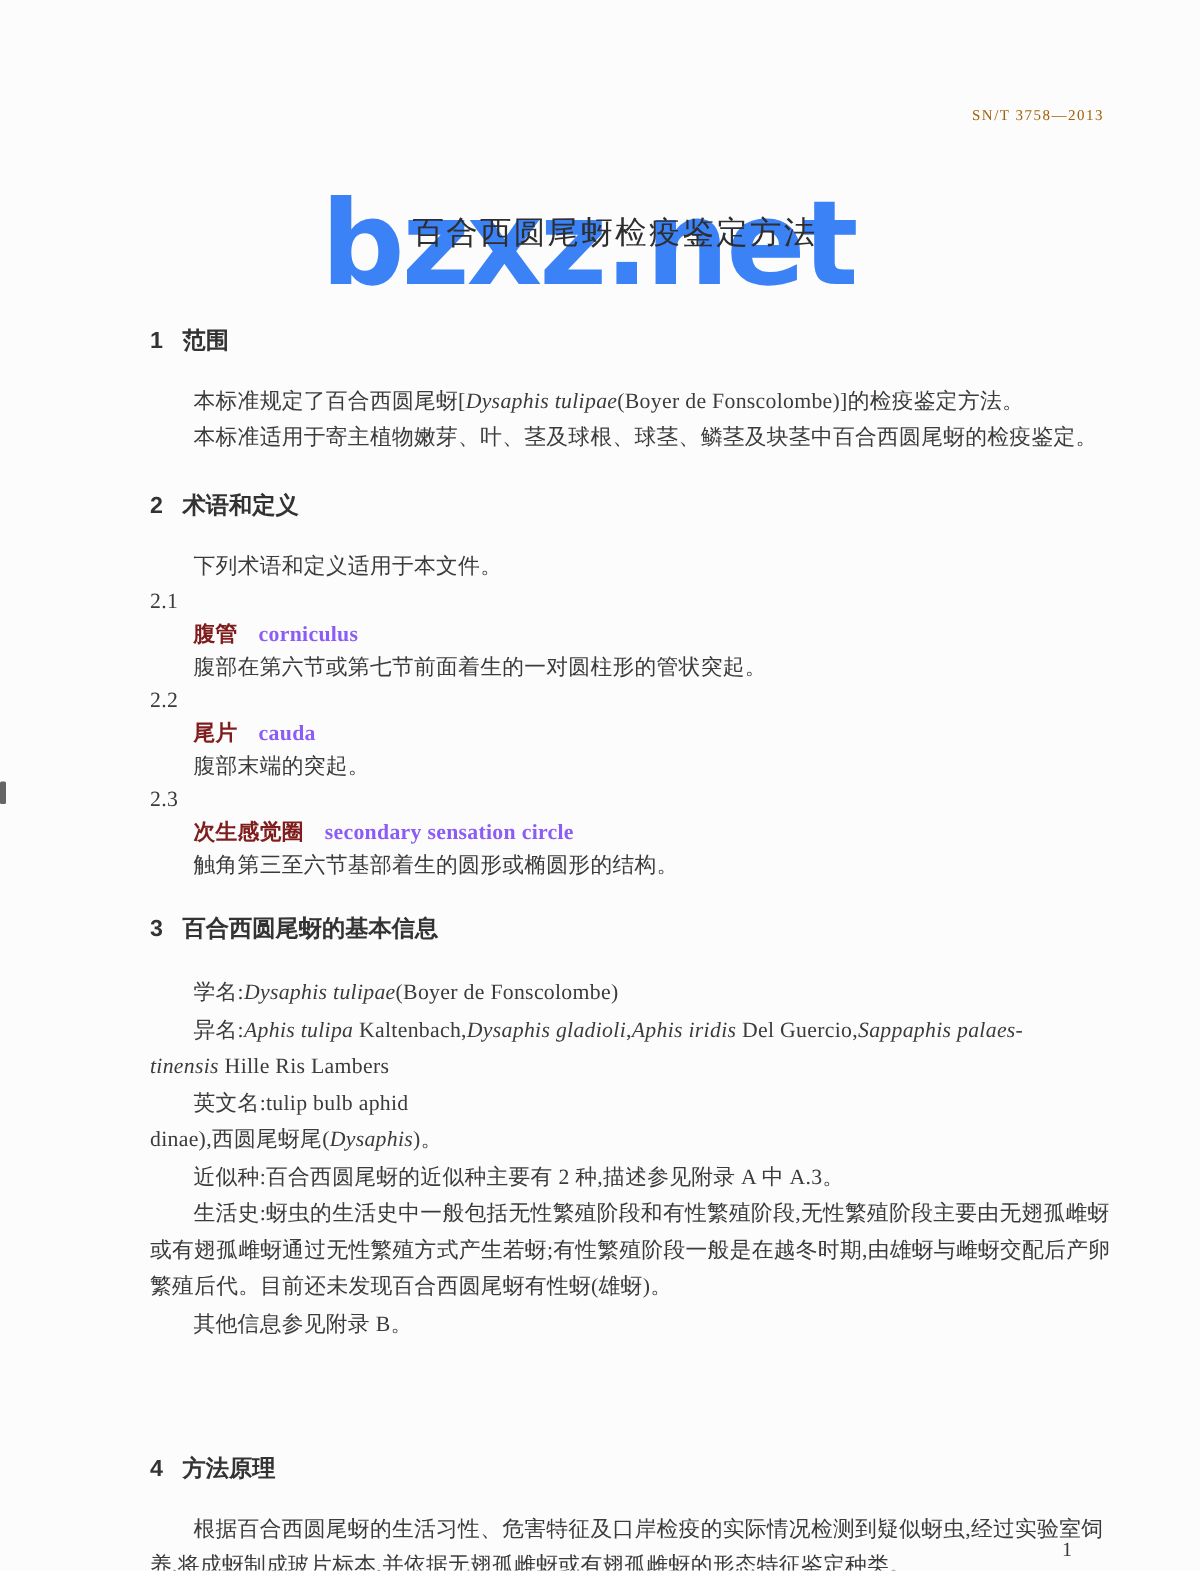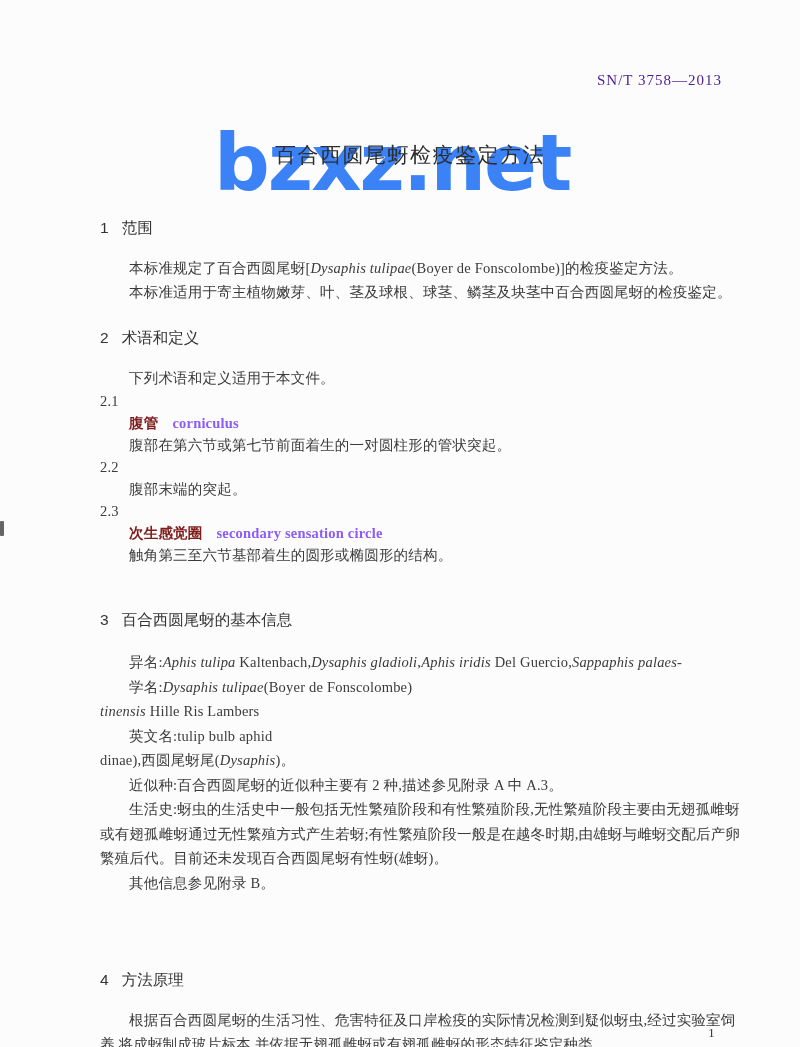--- a/index.html
+++ b/index.html
@@ -14,38 +14,38 @@
   }
   
   .watermark{
     position:absolute;left:214px;top:118px;z-index:0;
     font-family:"DejaVu Sans","Liberation Sans",sans-serif;
     font-weight:bold;font-size:78px;letter-spacing:-2px;
     color:#3b82f6;user-select:none;
   }
   .layer{position:absolute;inset:0;z-index:1;}
   .doc-code{
-    position:absolute;top:72px;right:78px;
-    font-size:15px;letter-spacing:1px;color:#4c1d95;
+    position:absolute;top:72px;right:64px;
+    font-size:10px;letter-spacing:1px;color:#a16207;
   }
   .doc-title{
     position:absolute;top:141px;left:0;right:0;
     text-align:center;
     font-family:"Liberation Sans","DejaVu Sans",sans-serif;
     font-weight:normal;font-size:21px;letter-spacing:1.5px;color:#2e2e2e;margin-left:20px;
   }
   .sec{position:absolute;left:100px;width:648px;}
   #g1{top:216px;}
   #g2{top:326px;}
   #g3{top:608px;}
   #g4{top:968px;}
   .sec-h{
     height:24px;line-height:24px;margin-bottom:16px;
     font-family:"Liberation Sans","DejaVu Sans",sans-serif;
-    font-weight:normal;font-size:15.5px;color:#333;white-space:nowrap;
+    font-weight:bold;font-size:15.5px;color:#333;white-space:nowrap;
   }
   .sec-h .no{margin-right:13px;}
   .ln{
     height:24px;line-height:24px;
     font-size:14.5px;letter-spacing:0.2px;
     white-space:nowrap;color:#3b3b3b;
   }
   #g3 .ln{height:24.5px;line-height:24.5px;}
   #g2 .tight{height:22px;line-height:22px;}
   .ind{padding-left:29px;}
@@ -90,35 +90,38 @@
       </div>
       <div class="ln ind">下列术语和定义适用于本文件。</div>
 
       <div class="ln tight">2.1</div>
       <div class="ln tight ind term">
         <span class="cn">腹管</span><span class="lat">corniculus</span>
       </div>
       <div class="ln tight ind">腹部在第六节或第七节前面着生的一对圆柱形的管状突起。</div>
 
       <div class="ln tight">2.2</div>
+      <div class="ln tight ind term">
+        <span class="cn">尾片</span><span class="lat">cauda</span>
+      </div>
       <div class="ln tight ind">腹部末端的突起。</div>
 
       <div class="ln tight">2.3</div>
       <div class="ln tight ind term">
         <span class="cn">次生感觉圈</span><span class="lat">secondary sensation circle</span>
       </div>
       <div class="ln tight ind">触角第三至六节基部着生的圆形或椭圆形的结构。</div>
     </div>
 
     <div class="sec" id="g3">
       <div class="sec-h" style="margin-bottom:18px;">
         <span class="no">3</span><span>百合西圆尾蚜的基本信息</span>
       </div>
+      <div class="ln ind"><span>学名:</span><span class="it">Dysaphis tulipae</span><span>(Boyer de Fonscolombe)</span></div>
       <div class="ln ind"><span>异名:</span><span class="it">Aphis tulipa</span><span> Kaltenbach,</span><span class="it">Dysaphis gladioli</span><span>,</span><span class="it">Aphis iridis</span><span> Del Guercio,</span><span class="it">Sappaphis palaes-</span></div>
-      <div class="ln ind"><span>学名:</span><span class="it">Dysaphis tulipae</span><span>(Boyer de Fonscolombe)</span></div>
       <div class="ln"><span class="it">tinensis</span><span> Hille Ris Lambers</span></div>
       <div class="ln ind"><span>英文名:tulip bulb aphid</span></div>
       <div class="ln"><span>dinae),西圆尾蚜尾(</span><span class="it">Dysaphis</span><span>)。</span></div>
       <div class="ln ind"><span>近似种:百合西圆尾蚜的近似种主要有 2 种,描述参见附录 A 中 A.3。</span></div>
       <div class="ln ind"><span>生活史:蚜虫的生活史中一般包括无性繁殖阶段和有性繁殖阶段,无性繁殖阶段主要由无翅孤雌蚜</span></div>
       <div class="ln"><span>或有翅孤雌蚜通过无性繁殖方式产生若蚜;有性繁殖阶段一般是在越冬时期,由雄蚜与雌蚜交配后产卵</span></div>
       <div class="ln"><span>繁殖后代。目前还未发现百合西圆尾蚜有性蚜(雄蚜)。</span></div>
       <div class="ln ind"><span>其他信息参见附录 B。</span></div>
     </div>
 

